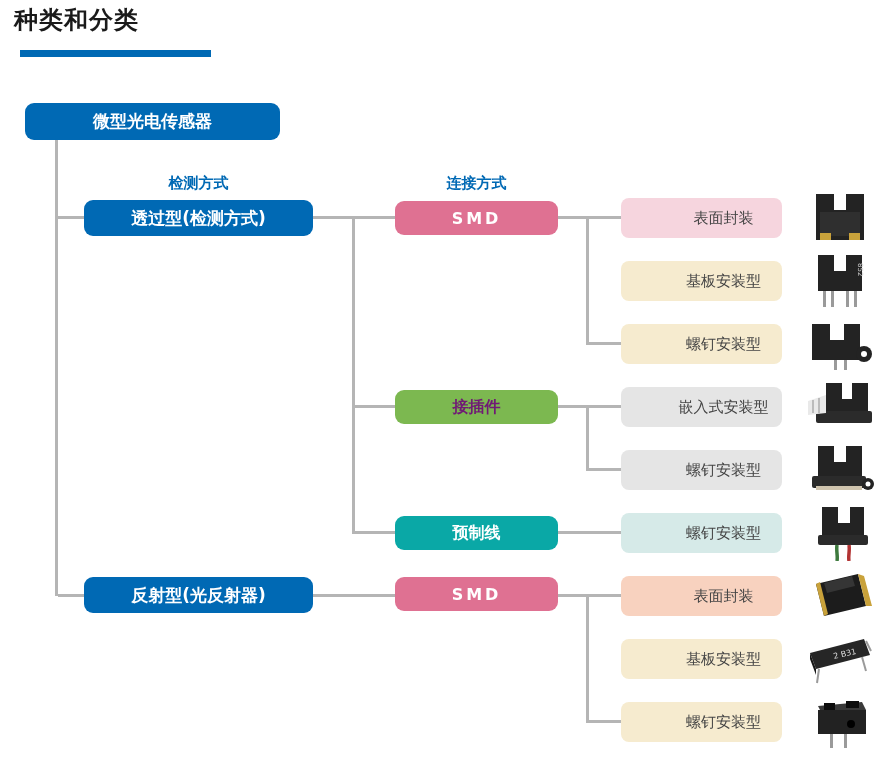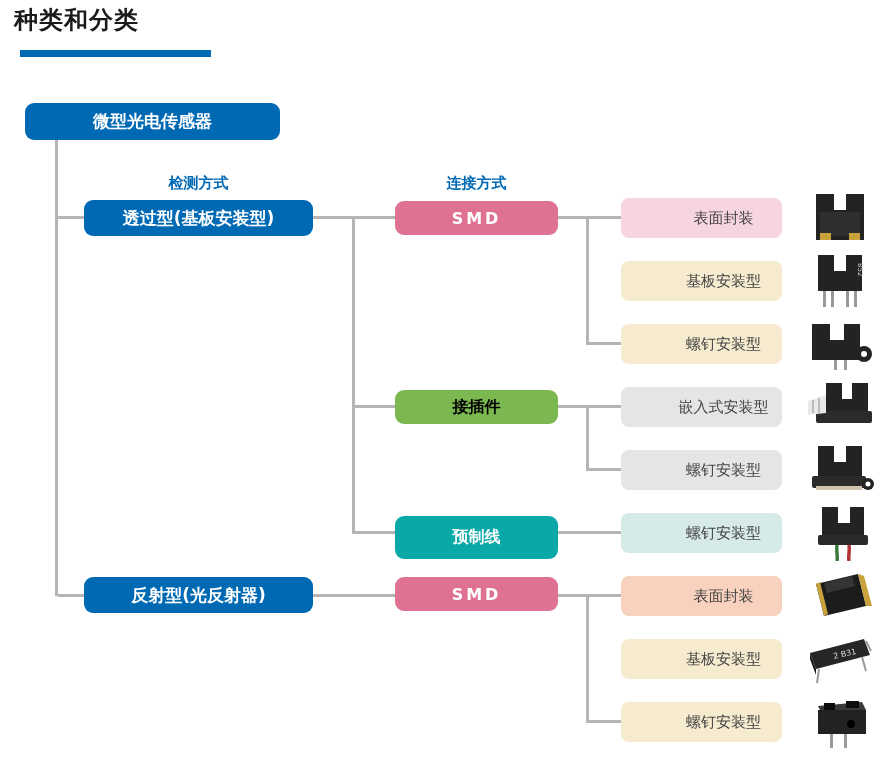--- a/index.html
+++ b/index.html
@@ -8,21 +8,21 @@
   .canvas { position:relative; width:889px; height:763px; background:#ffffff; overflow:hidden; }
 
   .page-title { position:absolute; left:14px; top:4px; font-size:24px; font-weight:bold; color:#1a1a1a; letter-spacing:1px; }
   .title-bar { position:absolute; left:20px; top:50px; width:191px; height:7px; background:#0069b4; }
 
   .col-header { position:absolute; font-size:15px; font-weight:bold; color:#0069b4; text-align:center; }
 
   .node { position:absolute; display:flex; align-items:center; justify-content:center; border-radius:9px; font-size:16px;text-align:center; }
   .node.blue { background:#0069b4; color:#ffffff; font-weight:bold; font-size:17px; }
   .node.pink { background:#df7192; color:#ffffff; font-weight:bold; letter-spacing:3px; }
-  .node.green { background:#7cb850; color:#000000; font-weight:bold; }
+  .node.green { background:#7cb850; color:#701a75; font-weight:bold; }
   .node.teal { background:#0aa8a6; color:#ffffff; font-weight:bold; }
   .node.light { color:#444444; font-weight:500; font-size:15px; border-radius:8px;padding-left:44px; }
   .bg-lpink { background:#f6d5de; }
   .bg-cream { background:#f6ebcf; }
   .bg-lgreen { background:#e5e5e5; }
   .bg-lteal { background:#d6eae8; }
   .bg-salmon { background:#f8d2bf; }
 
   .line { position:absolute; background:#b5b5b5; }
 
@@ -56,26 +56,26 @@
     <div class="line" style="left:558px;top:594px;width:63px;height:3px;"></div>
     <div class="line" style="left:586px;top:594px;width:3px;height:129px;"></div>
     <div class="line" style="left:586px;top:720px;width:35px;height:3px;"></div>
   </div>
 
   <div class="node blue" style="left:25px;top:103px;width:255px;height:37px;">微型光电传感器</div>
 
   <div class="col-header" style="left:84px;top:174px;width:229px;">检测方式</div>
   <div class="col-header" style="left:395px;top:174px;width:163px;">连接方式</div>
 
-  <div class="node blue" style="left:84px;top:200px;width:229px;height:36px;font-size:17px;">透过型(基板安装型)</div>
+  <div class="node blue" style="left:84px;top:200px;width:229px;height:36px;font-size:17px;">透过型(检测方式)</div>
   <div class="node blue" style="left:84px;top:577px;width:229px;height:36px;font-size:17px;">反射型(光反射器)</div>
 
   <div class="node pink" style="left:395px;top:201px;width:163px;height:34px;">SMD</div>
   <div class="node green" style="left:395px;top:390px;width:163px;height:34px;">接插件</div>
-  <div class="node teal" style="left:395px;top:516px;width:163px;height:43px;">预制线</div>
+  <div class="node teal" style="left:395px;top:516px;width:163px;height:34px;">预制线</div>
   <div class="node pink" style="left:395px;top:577px;width:163px;height:34px;">SMD</div>
 
   <div class="node light bg-lpink" style="left:621px;top:198px;width:161px;height:40px;">表面封装</div>
   <div class="node light bg-cream" style="left:621px;top:261px;width:161px;height:40px;">基板安装型</div>
   <div class="node light bg-cream" style="left:621px;top:324px;width:161px;height:40px;">螺钉安装型</div>
   <div class="node light bg-lgreen" style="left:621px;top:387px;width:161px;height:40px;">嵌入式安装型</div>
   <div class="node light bg-lgreen" style="left:621px;top:450px;width:161px;height:40px;">螺钉安装型</div>
   <div class="node light bg-lteal" style="left:621px;top:513px;width:161px;height:40px;">螺钉安装型</div>
   <div class="node light bg-salmon" style="left:621px;top:576px;width:161px;height:40px;">表面封装</div>
   <div class="node light bg-cream" style="left:621px;top:639px;width:161px;height:40px;">基板安装型</div>

